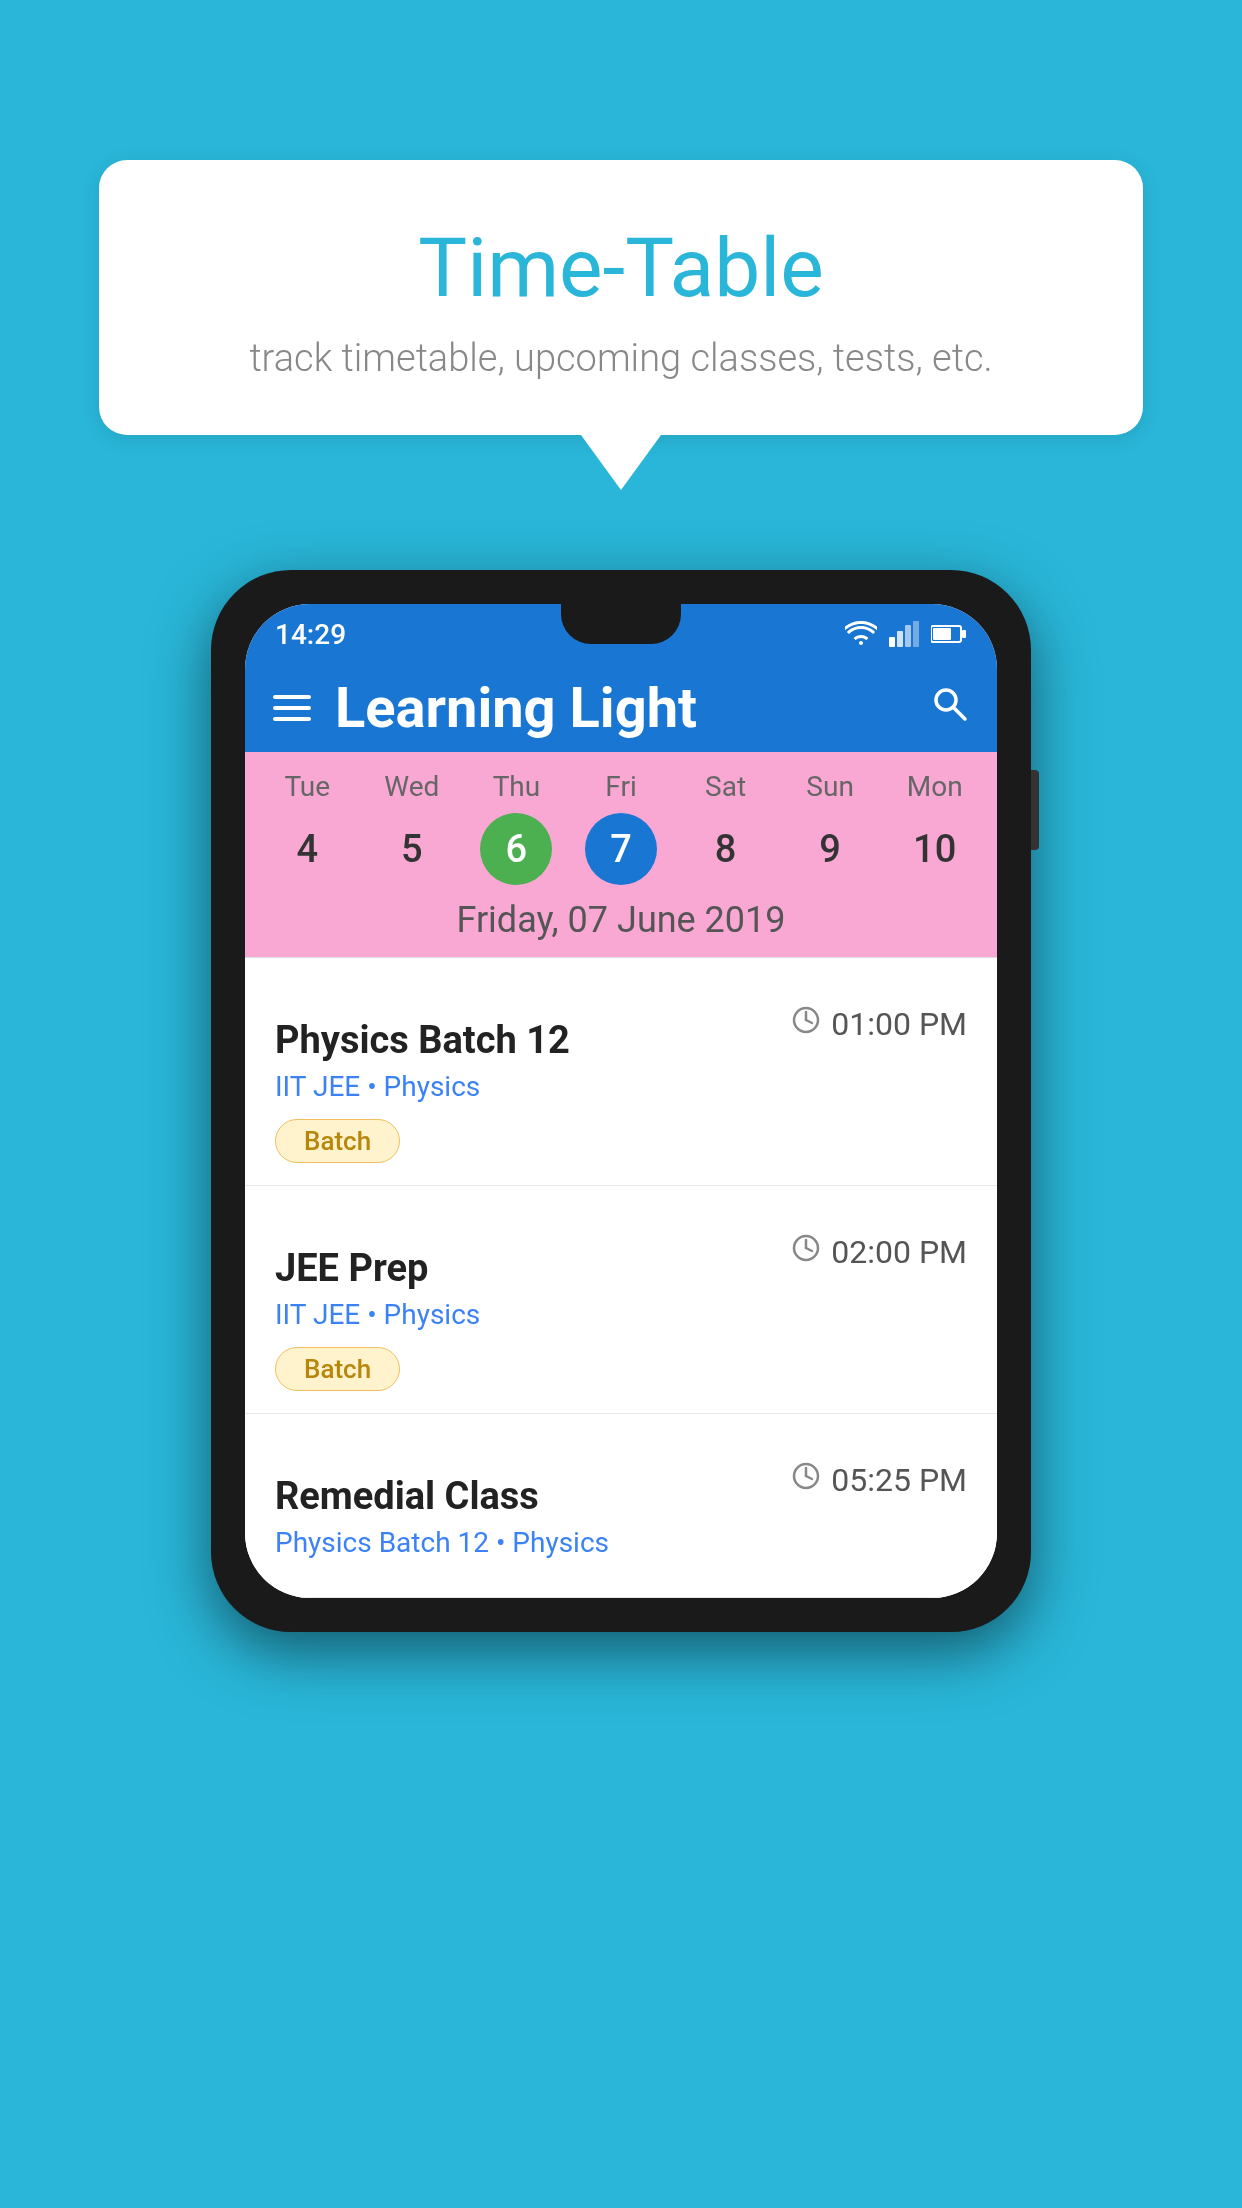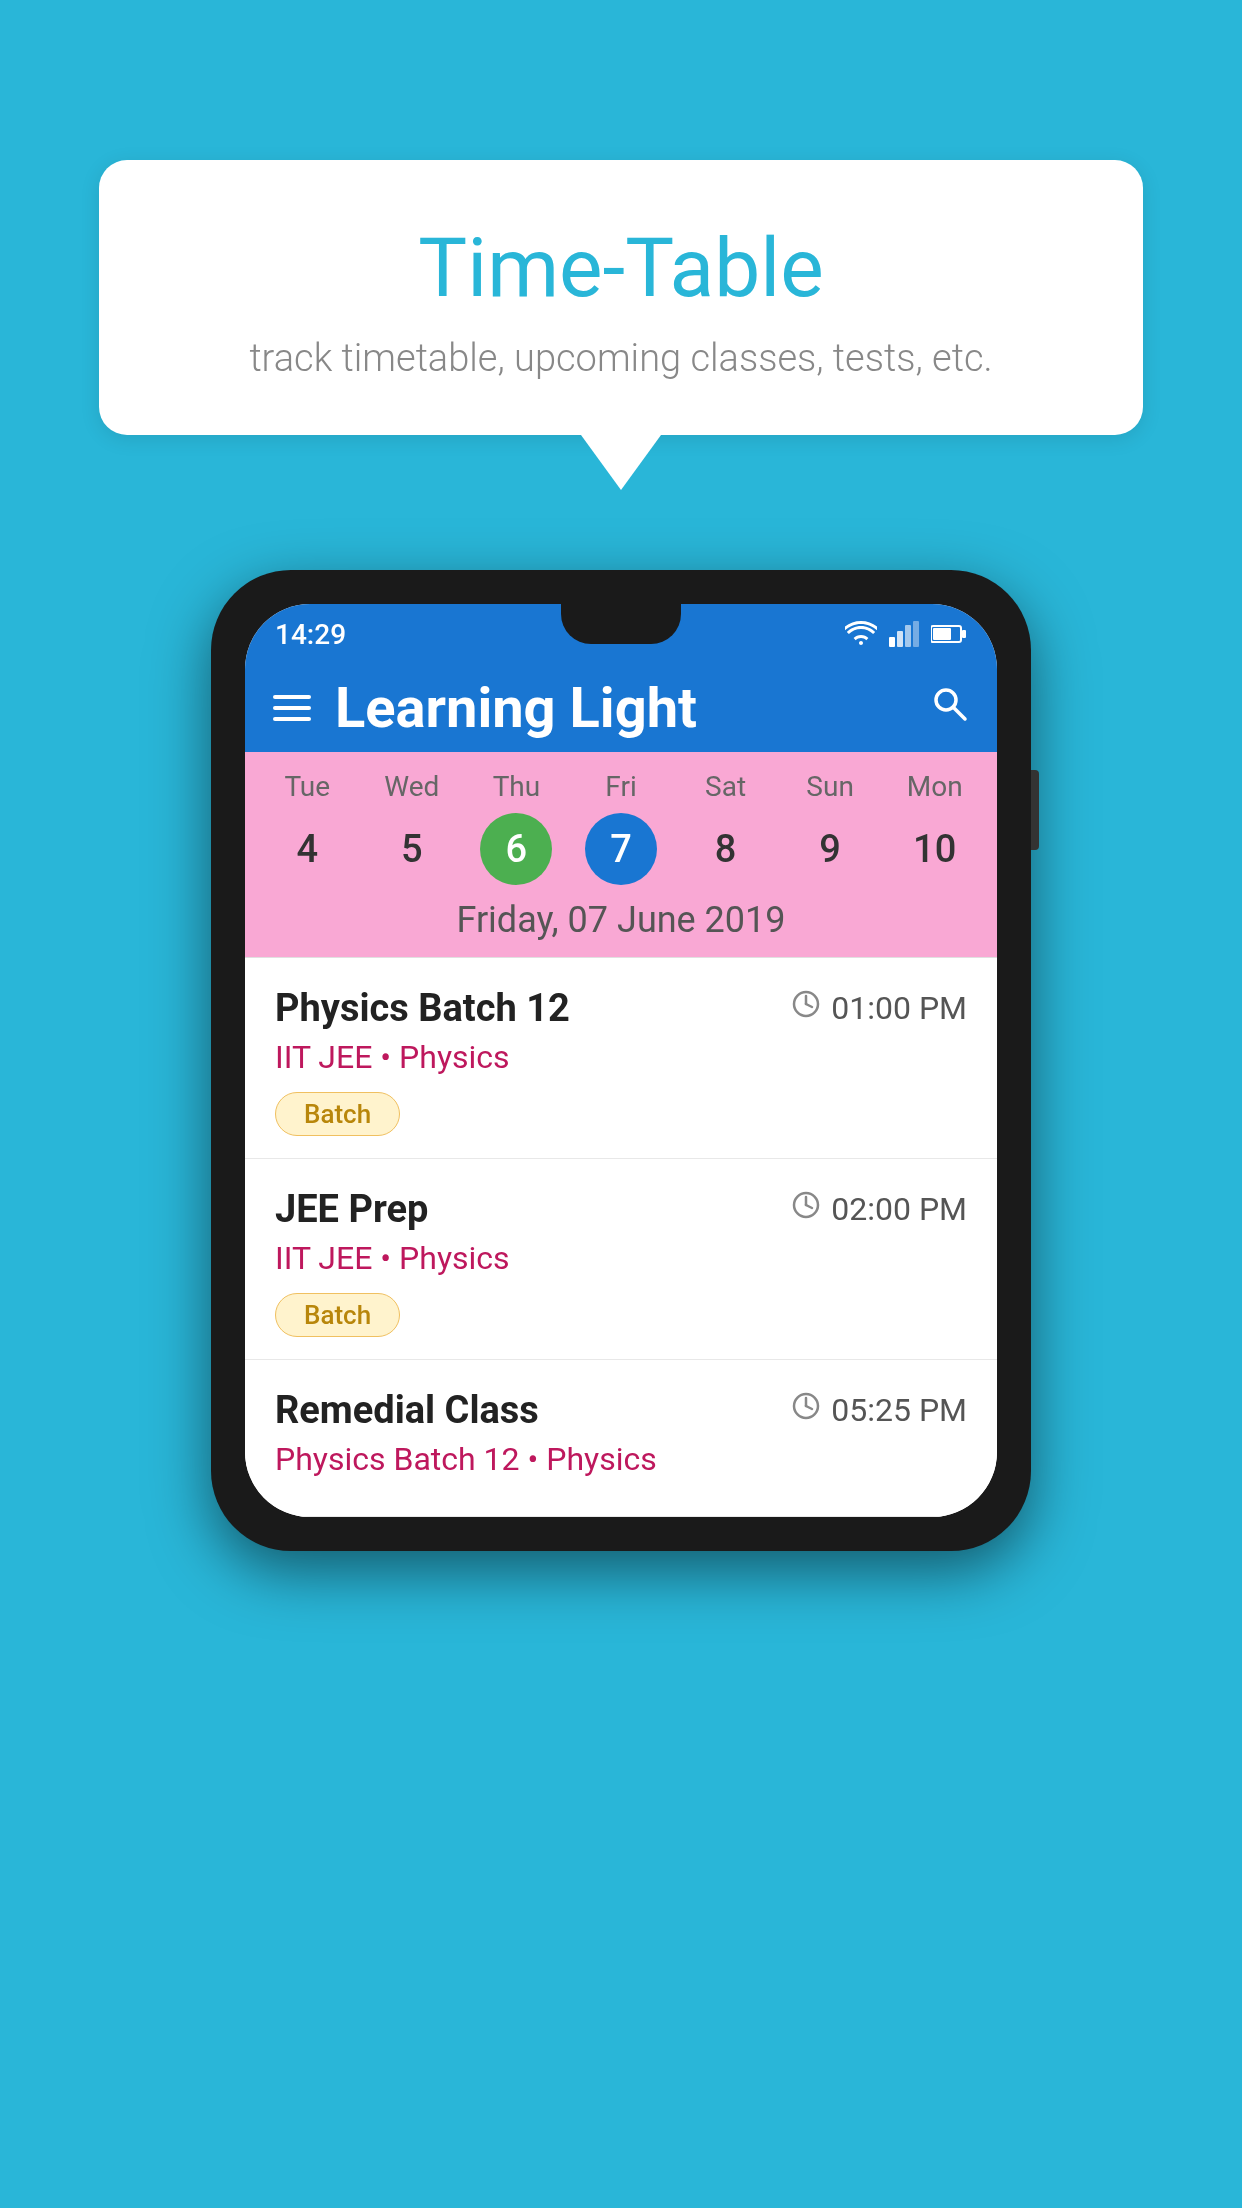--- a/index.html
+++ b/index.html
@@ -225,33 +225,34 @@
       display: flex;
       justify-content: space-between;
       align-items: center;
       margin-bottom: 8px;
     }
 
     .schedule-title {
       font-size: 38px;
       font-weight: 700;
       color: #222;
+      margin-top: 32px;
     }
 
     .schedule-time {
       display: flex;
       align-items: center;
       gap: 10px;
       color: #555;
       font-size: 32px;
     }
 
     .schedule-subtitle {
-      font-size: 32px;
-      color: #be185d;
+      font-size: 28px;
+      color: #3b82f6;
       margin-bottom: 16px;
     }
 
     .batch-badge {
       display: inline-block;
       background: #fff3cd;
       color: #b8860b;
       border: 1.5px solid #f0c060;
       border-radius: 30px;
       padding: 6px 28px;

